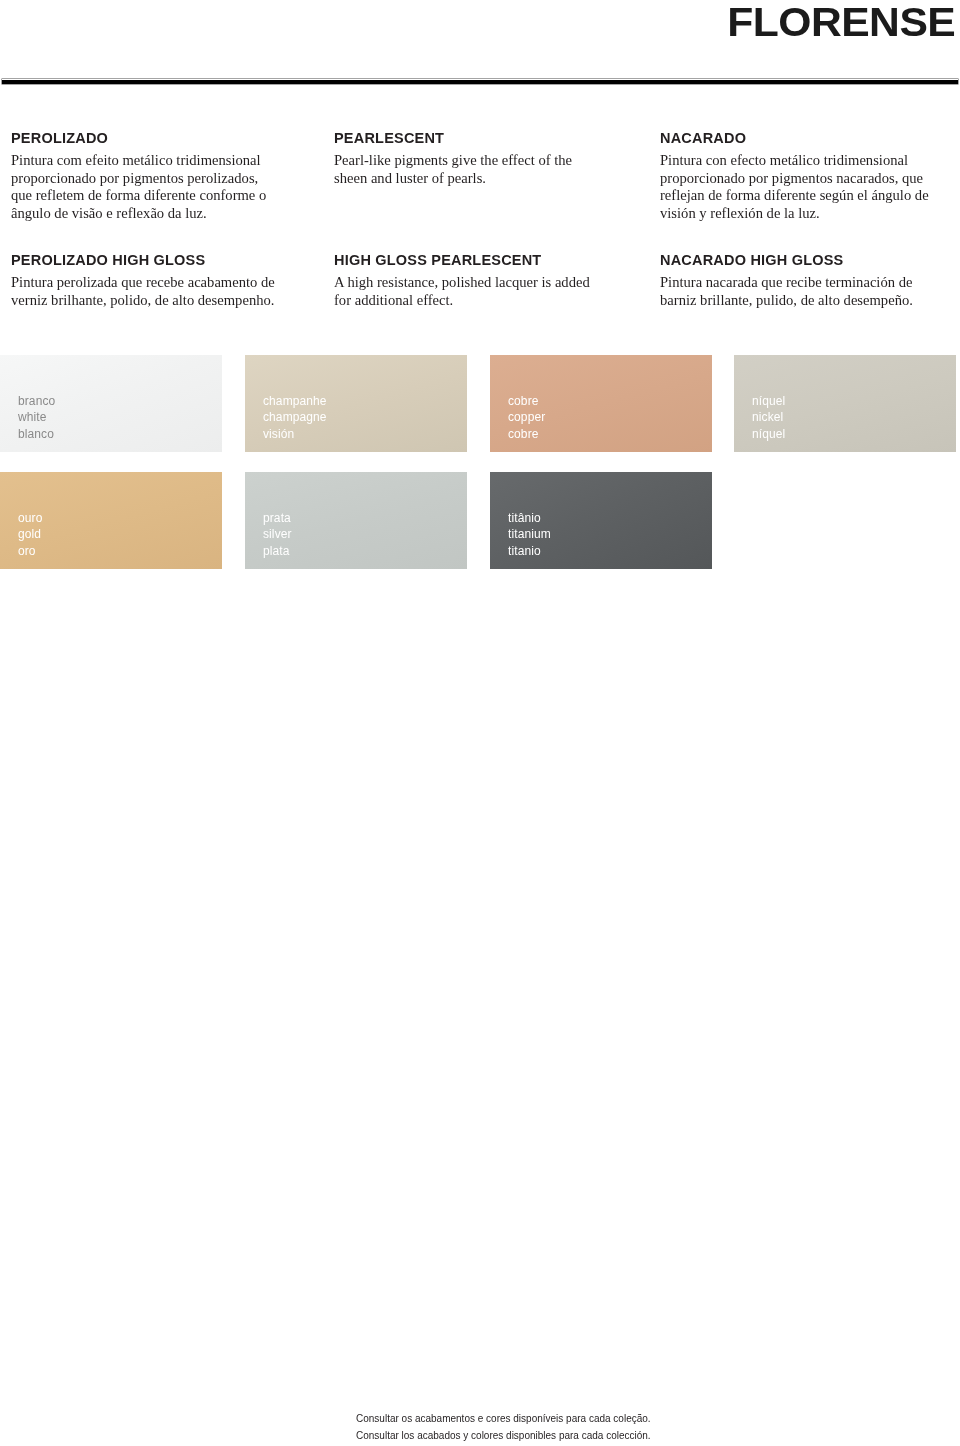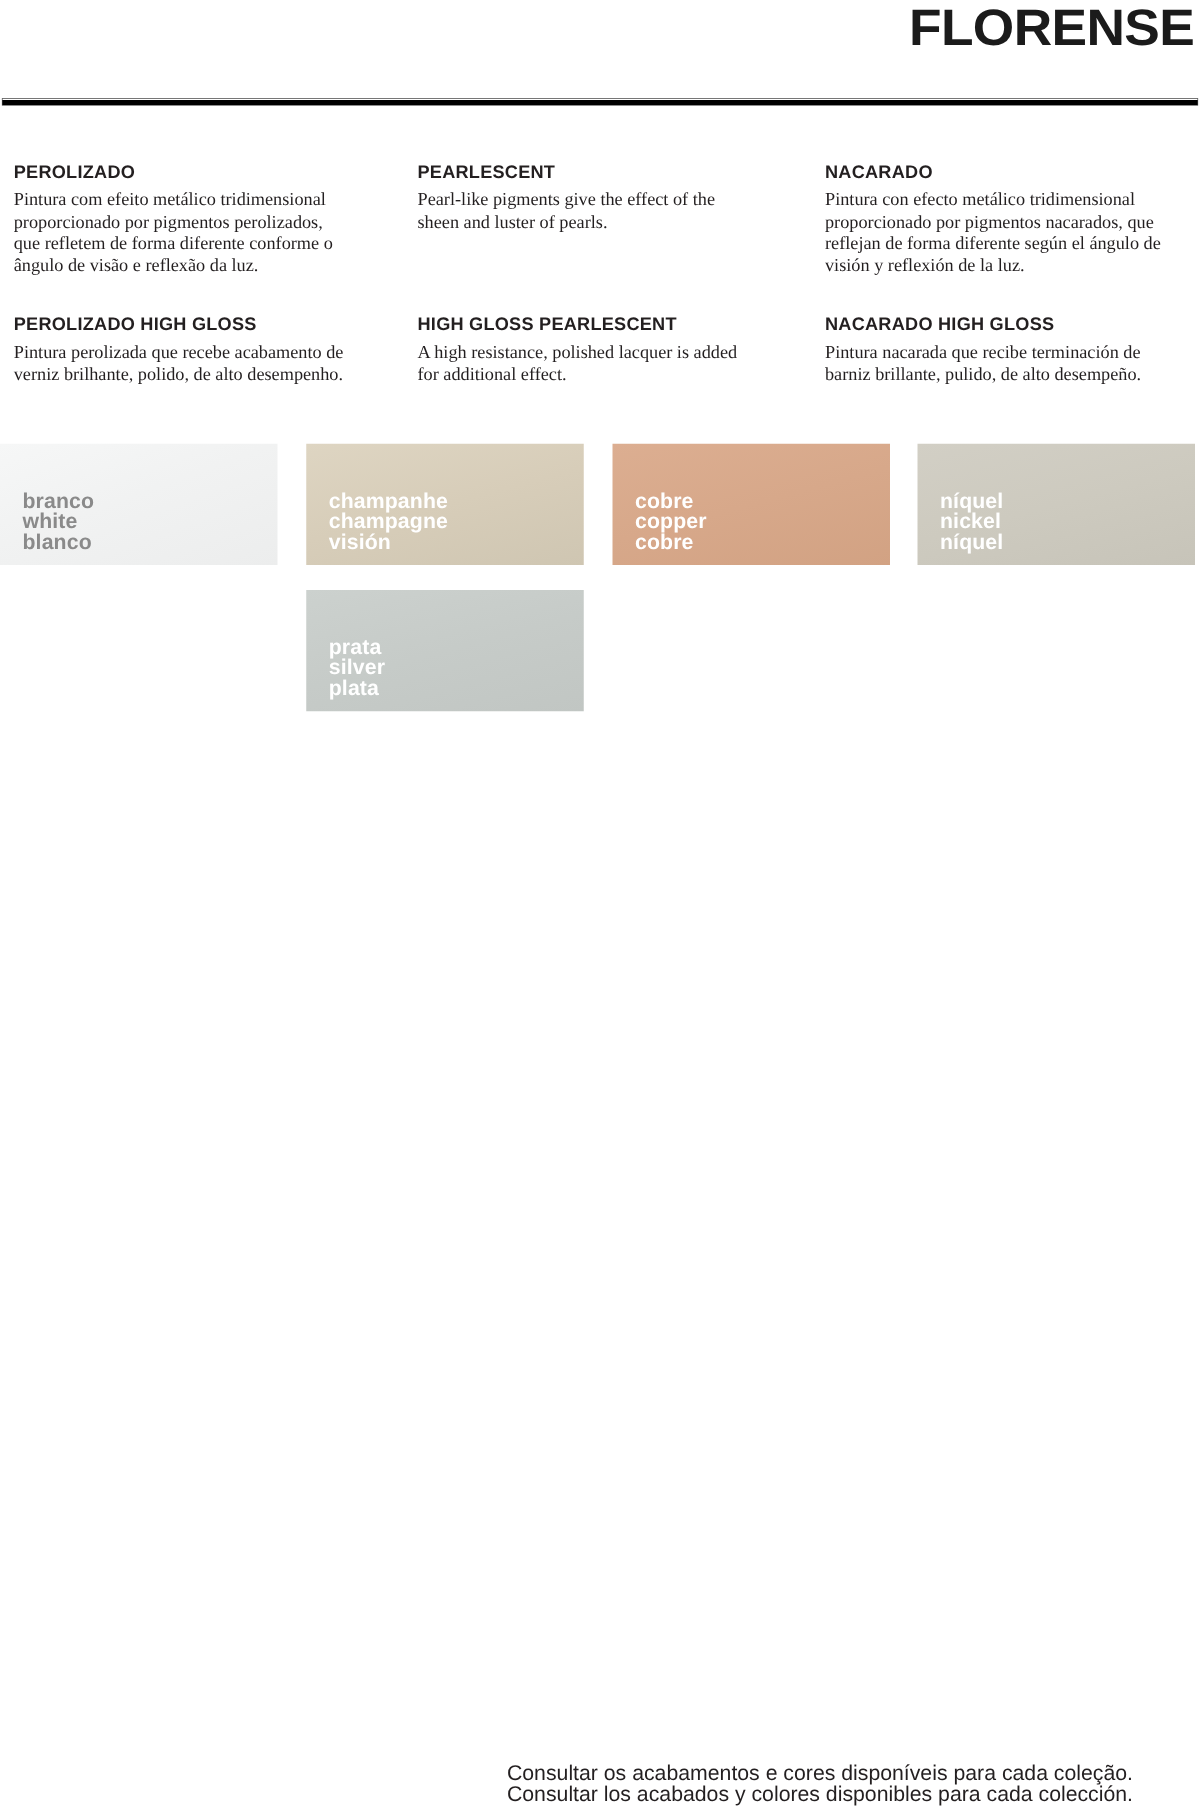--- a/index.html
+++ b/index.html
@@ -102,22 +102,22 @@
   }
   .swatch {
     position: absolute;
     box-sizing: border-box;
   }
   .swatch-labels {
     position: absolute;
     left: 18px;
     bottom: 10px;
     font-family: "Liberation Sans", sans-serif;
-    font-weight: bold;
-    font-size: 17px;
+    font-weight: normal;
+    font-size: 12px;
     line-height: 16.5px;
     letter-spacing: 0.1px;
   }
   .swatch-labels span { display: block; }
 
   
   .sw-branco     { left: 0px;   top: 0px;  width: 222px; height: 97px; }
   .sw-champanhe  { left: 245px; top: 0px;  width: 222px; height: 97px; }
   .sw-cobre      { left: 490px; top: 0px;  width: 222px; height: 97px; }
   .sw-niquel     { left: 734px; top: 0px;  width: 222px; height: 97px; }
@@ -125,23 +125,23 @@
   .sw-ouro       { left: 0px;   top: 117px; width: 222px; height: 97px; }
   .sw-prata      { left: 245px; top: 117px; width: 222px; height: 97px; }
   .sw-titanio    { left: 490px; top: 117px; width: 222px; height: 97px; }
 
   
   .footer {
     position: absolute;
     right: 4px;
     bottom: 2px;
     width: 600px;
-    text-align: center;
-    font-family: "Liberation Sans", sans-serif;
-    font-size: 17px;
+    text-align: left;
+    font-family: "Liberation Sans", sans-serif;
+    font-size: 10px;
     line-height: 16.4px;
     color: #231f20;
   }
   .footer span { display: block; }
   .footer .fl-en { font-weight: bold; }
 </style>
 </head>
 <body>
 
 <div class="header">
@@ -235,28 +235,42 @@
   </div>
 
   <div class="swatch sw-niquel" style="background: linear-gradient(165deg, rgb(210, 207, 197) 0%, rgb(205, 202, 191) 50%, rgb(199, 196, 185) 100%);">
     <div class="swatch-labels" style="color: rgb(255, 255, 255);">
       <span>níquel</span>
       <span>nickel</span>
       <span>níquel</span>
     </div>
   </div>
 
+  <div class="swatch sw-ouro" style="background: linear-gradient(165deg, rgb(227, 192, 142) 0%, rgb(222, 186, 135) 50%, rgb(217, 180, 129) 100%);">
+    <div class="swatch-labels" style="color: rgb(255, 255, 255);">
+      <span>ouro</span>
+      <span>gold</span>
+      <span>oro</span>
+    </div>
+  </div>
 
   <div class="swatch sw-prata" style="background: linear-gradient(165deg, rgb(204, 209, 206) 0%, rgb(198, 203, 200) 50%, rgb(193, 198, 195) 100%);">
     <div class="swatch-labels" style="color: rgb(255, 255, 255);">
       <span>prata</span>
       <span>silver</span>
       <span>plata</span>
     </div>
   </div>
 
+  <div class="swatch sw-titanio" style="background: linear-gradient(155deg, rgb(103, 106, 108) 0%, rgb(94, 97, 99) 45%, rgb(84, 87, 89) 100%);">
+    <div class="swatch-labels" style="color: rgb(255, 255, 255);">
+      <span>titânio</span>
+      <span>titanium</span>
+      <span>titanio</span>
+    </div>
+  </div>
 
 </div>
 
 <div class="footer">
   <span class="fl-pt">Consultar os acabamentos e cores disponíveis para cada coleção.</span>
   <span class="fl-es">Consultar los acabados y colores disponibles para cada colección.</span>
 </div>
 
 </body></html>

